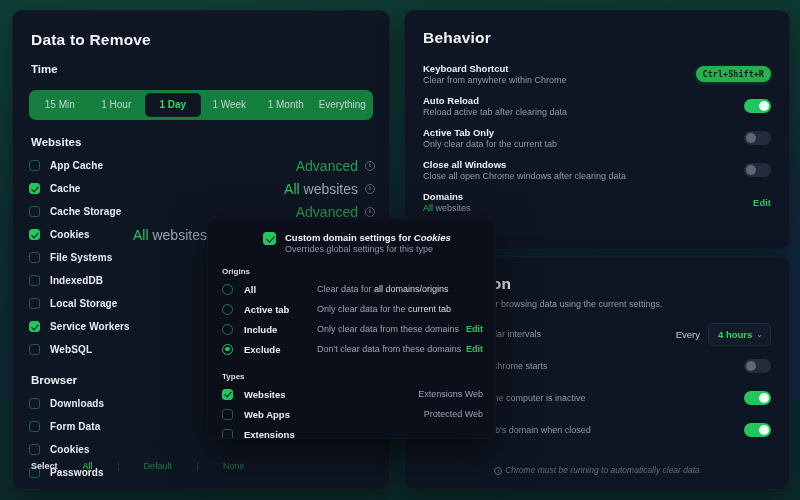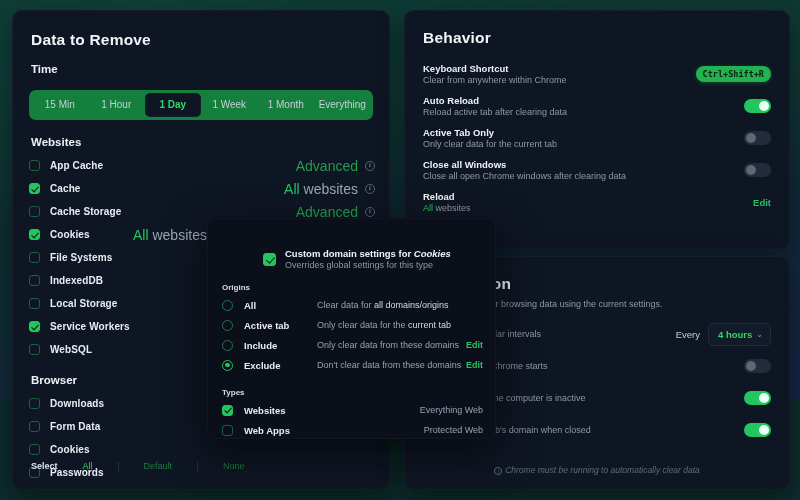--- a/index.html
+++ b/index.html
@@ -146,21 +146,21 @@
   }
 
   
   #popup {
     position: absolute; left: 207px; top: 218px; width: 289px; height: 221px;
     background: #0a0f1a; border-radius: 8px;
     box-shadow: 0 14px 40px rgba(0,0,0,0.62);
     border: 1px solid rgba(255,255,255,0.03);
     z-index: 20; overflow: hidden;
   }
-  .pop-head { display: flex; align-items: center; margin: 29px 0 0 15px; padding-left: 40px; }
+  .pop-head { display: flex; margin: 13px 0 0 15px; padding-left: 40px; }
   .pop-head .cb { width: 13px; height: 13px; margin-right: 9px; }
   .pop-head .cb.on::after { left: 3.5px; top: 1px; width: 3.5px; height: 7px; }
   .pop-h-title { color: #f0f4f8; font-size: 9.5px; font-weight: 700; }
   .pop-h-title i { font-style: italic; }
   .pop-h-sub { color: #8d98a6; font-size: 9px; margin-top: 1px; }
 
   .pop-group { color: #d7dde5; font-size: 8px; font-weight: 700; margin: 13px 0 3px 14px; }
   .pop-row { display: flex; align-items: center; height: 20px; margin: 0 12px 0 14px; }
   .radio {
     width: 11px; height: 11px; border-radius: 50%; flex: none;
@@ -342,21 +342,21 @@
           <div class="b-text">
             <div class="b-title">Close all Windows</div>
             <div class="b-sub">Close all open Chrome windows after clearing data</div>
           </div>
           <div class="b-right">
             <div class="toggle"></div>
           </div>
         </div>
         <div class="b-row">
           <div class="b-text">
-            <div class="b-title">Reload</div>
+            <div class="b-title">Domains</div>
             <div class="b-sub"><span class="g">All</span> websites</div>
           </div>
           <div class="b-right">
             <span class="link">Edit</span>
           </div>
         </div>
       </div>
   </div>
 
   <div class="panel" id="panel-automation">
@@ -440,21 +440,21 @@
           <span class="pop-desc">Don't clear data from these domains</span>
           <span class="pop-edit">Edit</span>
         </div>
       </div>
 
     <div class="pop-group">Types</div>
     <div id="types-list">
         <div class="pop-row">
           <div class="cb on"></div>
           <span class="pop-name">Websites</span>
-          <span class="pop-right">Everything Web</span>
+          <span class="pop-right">Extensions Web</span>
         </div>
         <div class="pop-row">
           <div class="cb"></div>
           <span class="pop-name">Web Apps</span>
           <span class="pop-right">Protected Web</span>
         </div>
         <div class="pop-row">
           <div class="cb"></div>
           <span class="pop-name">Extensions</span>
         </div>

